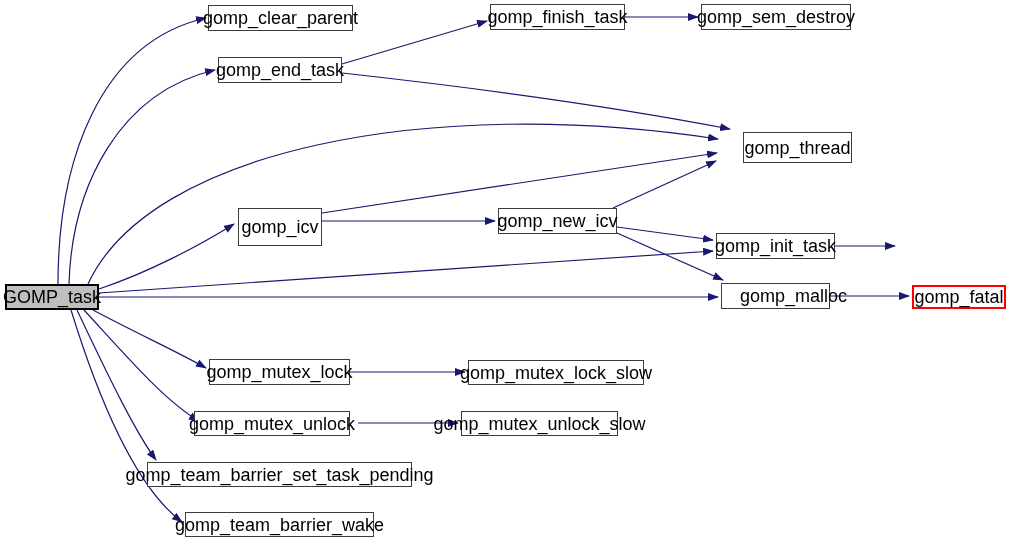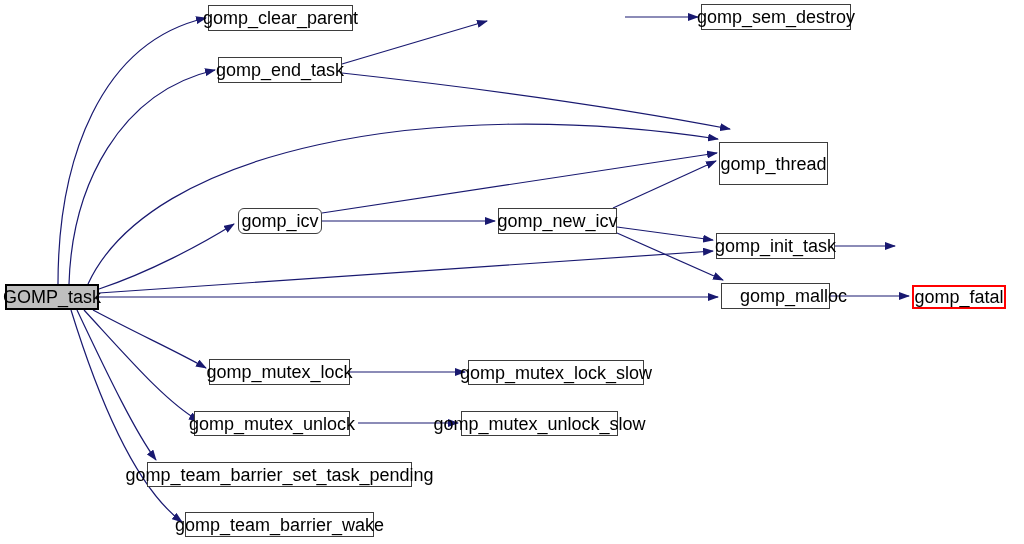--- a/index.html
+++ b/index.html
@@ -60,27 +60,30 @@
     </svg>
 <div class="node root" style="left: 5px; top: 284px; width: 94px; height: 26px;">
       <span>GOMP_task</span>
     </div>
     <div class="node" style="left: 208px; top: 5px; width: 145px; height: 26px;">
       <span>gomp_clear_parent</span>
     </div>
     <div class="node" style="left: 218px; top: 57px; width: 124px; height: 26px;">
       <span>gomp_end_task</span>
     </div>
+    <div class="node" style="left: 490px; top: 4px; width: 135px; height: 26px;">
+      <span>gomp_finish_task</span>
+    </div>
     <div class="node" style="left: 701px; top: 4px; width: 150px; height: 26px; align-items: center;">
       <span>gomp_sem_destroy</span>
     </div>
-    <div class="node" style="left: 719px; top: 132px; width: 109px; height: 43px; margin-top: 10px;">
+    <div class="node" style="left: 743px; top: 132px; width: 109px; height: 31px;">
       <span>gomp_thread</span>
     </div>
-    <div class="node" style="left: 238px; top: 208px; width: 84px; height: 26px; border-radius: 6px;">
+    <div class="node" style="left: 238px; top: 208px; width: 84px; height: 38px;">
       <span>gomp_icv</span>
     </div>
     <div class="node" style="left: 498px; top: 208px; width: 119px; height: 26px;">
       <span>gomp_new_icv</span>
     </div>
     <div class="node" style="left: 716px; top: 233px; width: 119px; height: 26px;">
       <span>gomp_init_task</span>
     </div>
     <div class="node" style="left: 721px; top: 283px; width: 109px; height: 26px; padding-left: 36px;">
       <span>gomp_malloc</span>

